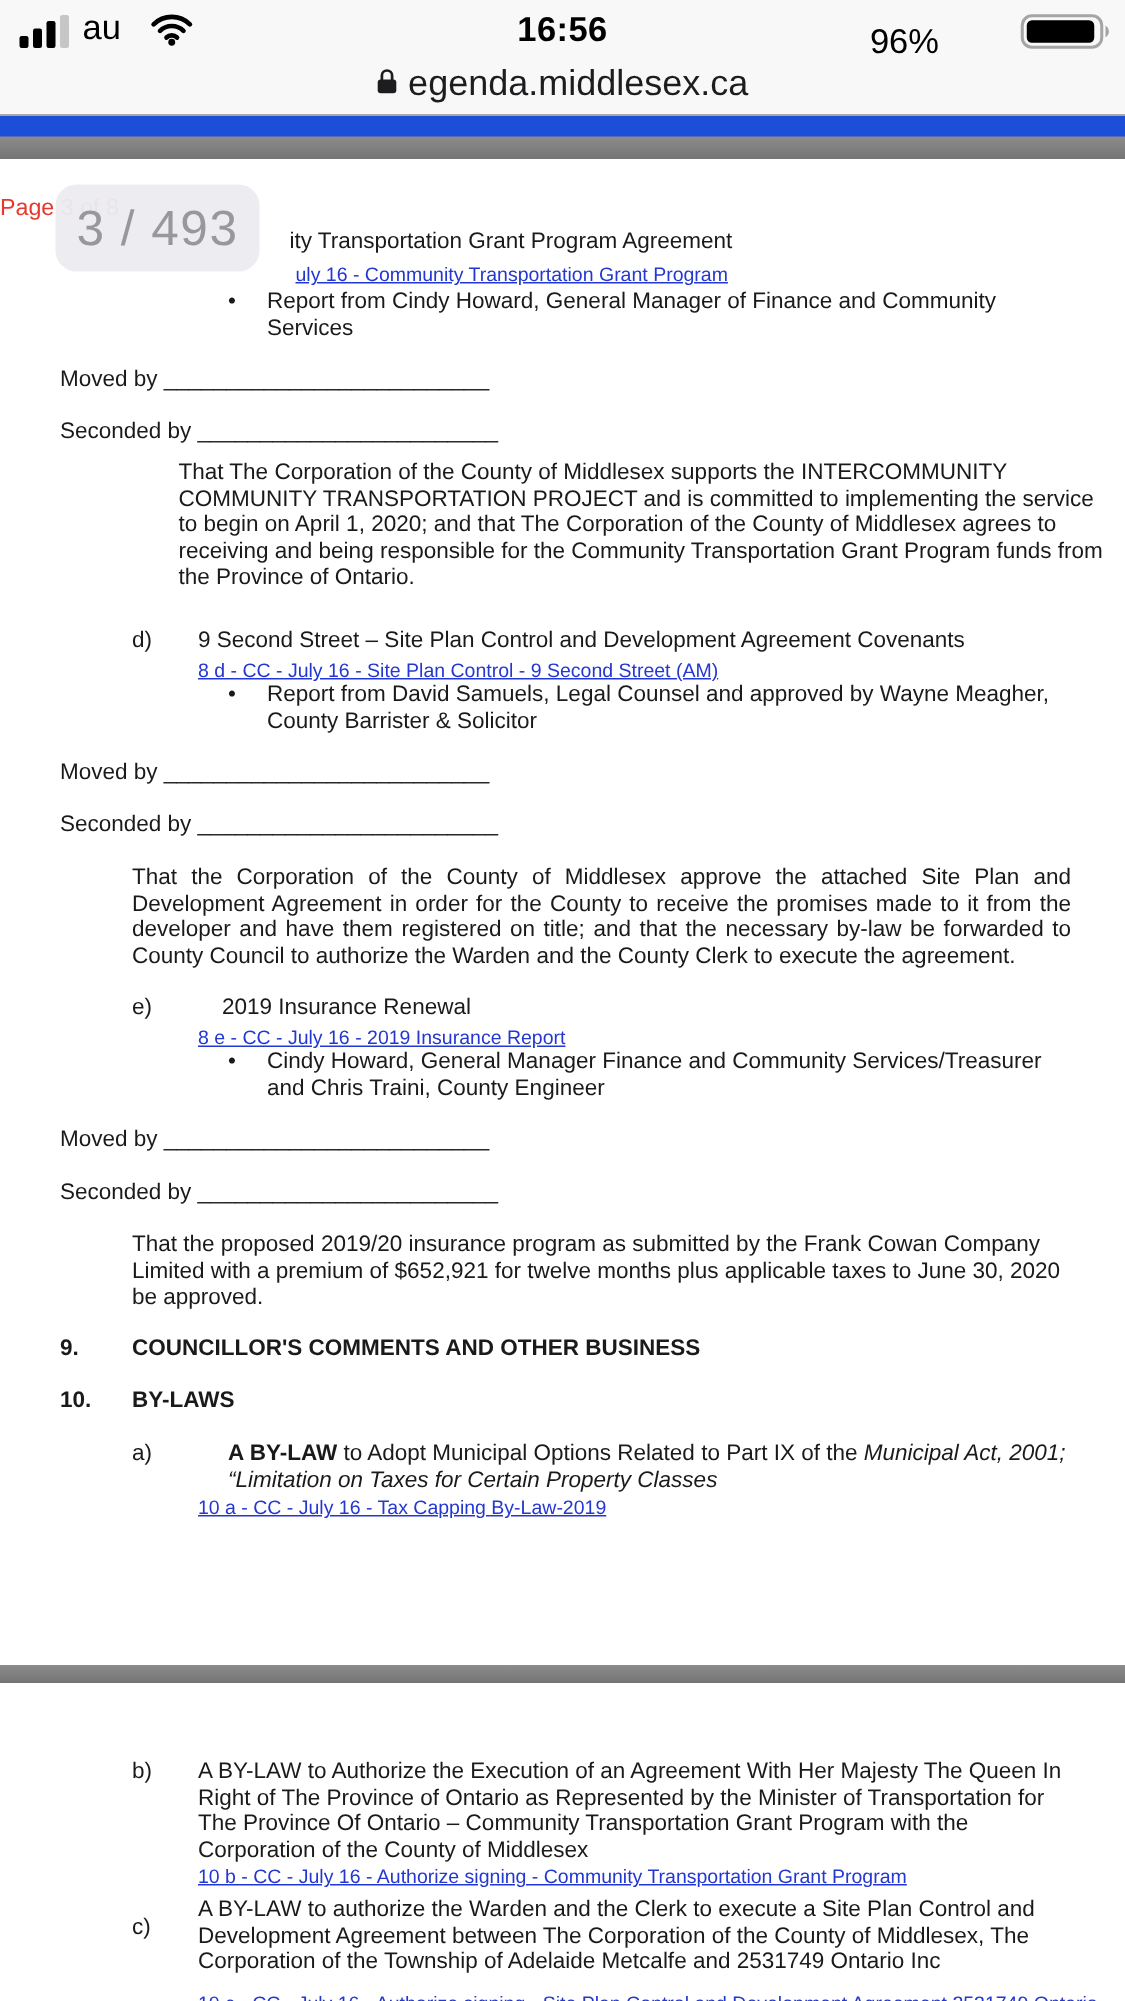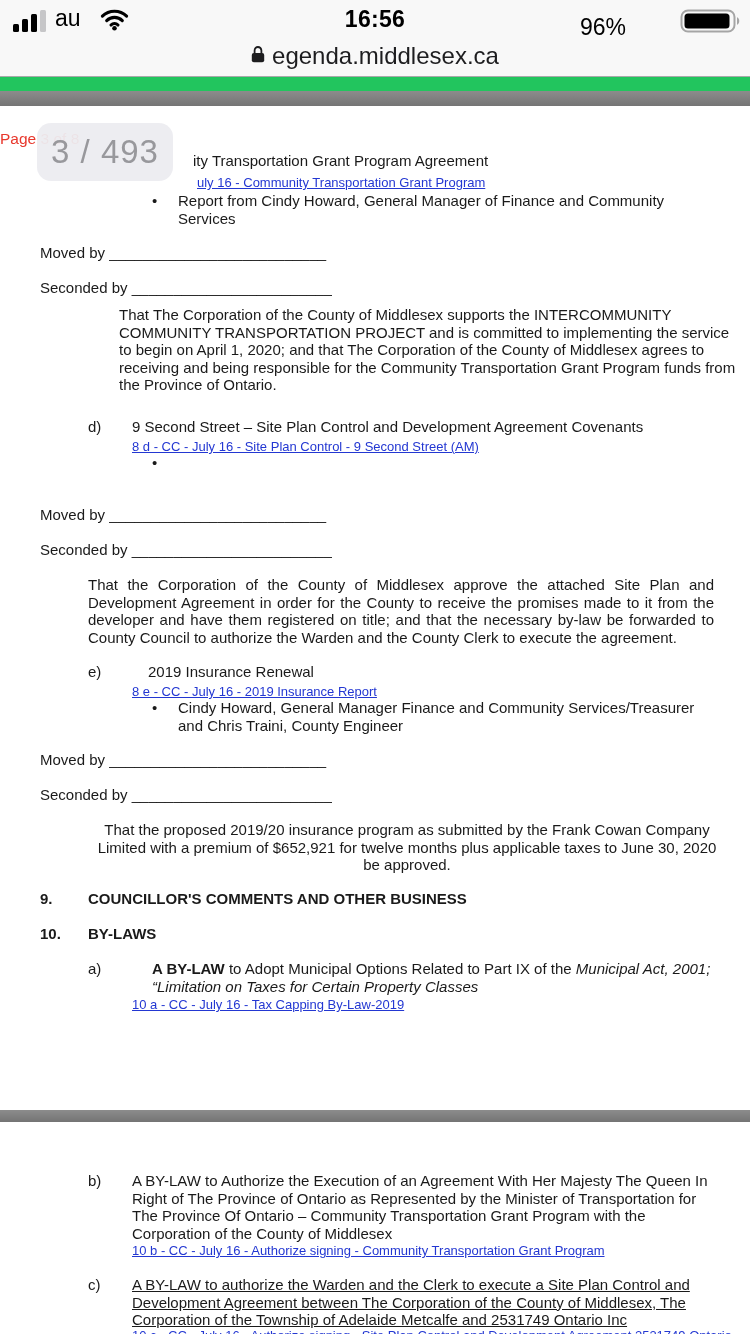--- a/index.html
+++ b/index.html
@@ -1,18 +1,18 @@
 <!DOCTYPE html>
 <html><head>
 <meta charset="utf-8">
 <style>
   * { margin:0; padding:0; box-sizing:border-box; }
   html,body { width:750px; height:1334px; background:#ffffff; overflow:hidden;
               font-family:"Liberation Sans", sans-serif; }
-  #viewport { position:absolute; top:0; left:0; width:750px; height:1334px; overflow:hidden; background:#22c55e; }
+  #viewport { position:absolute; top:0; left:0; width:750px; height:1334px; overflow:hidden; background:#1d4ed8; }
   .abs { position:absolute; }
 
   
   .chrome { position:absolute; top:0; left:0; width:750px; height:77px;
             background:#f8f8f8; border-bottom:1px solid #a9a9a9; }
   .sig { position:absolute; left:13px; top:10px; height:22px; display:flex; align-items:flex-end; gap:3px; }
   .sig span { display:block; width:6px; border-radius:1.5px; background:#000; }
   .sig .b1{height:8px;} .sig .b2{height:13px;} .sig .b3{height:18px;}
   .sig .b4{height:22px; background:#c6c6c8;}
   .carrier { position:absolute; left:55px; top:5px; font-size:23px; color:#000; }
@@ -109,37 +109,39 @@
     <div class="doc pre abs" style="left:88px; top:200px; width:638px;margin-left:31px;">That The Corporation of the County of Middlesex supports the INTERCOMMUNITY
 COMMUNITY TRANSPORTATION PROJECT and is committed to implementing the service
 to begin on April 1, 2020; and that The Corporation of the County of Middlesex agrees to
 receiving and being responsible for the Community Transportation Grant Program funds from
 the Province of Ontario.</div>
 
     <span class="doc abs" style="left:88px; top:312px;">d)</span>
     <div class="doc abs" style="left:132px; top:312px;">9 Second Street – Site Plan Control and Development Agreement Covenants</div>
     <a class="lnk abs" style="left:132px; top:333px;">8 d - CC - July 16 - Site Plan Control - 9 Second Street (AM)</a>
     <span class="bullet-glyph abs" style="left:152px; top:348px;">•</span>
+    <div class="doc pre abs" style="left:178px; top:348px; width:545px;">Report from David Samuels, Legal Counsel and approved by Wayne Meagher,
+County Barrister &amp; Solicitor</div>
 
     <div class="doc abs" style="left:40px; top:400px;">Moved by __________________________</div>
     <div class="doc abs" style="left:40px; top:435px;">Seconded by ________________________</div>
 
     <div class="doc just abs" style="left:88px; top:470px; width:626px;">That the Corporation of the County of Middlesex approve the attached Site Plan and Development Agreement in order for the County to receive the promises made to it from the developer and have them registered on title; and that the necessary by-law be forwarded to County Council to authorize the Warden and the County Clerk to execute the agreement.</div>
 
     <span class="doc abs" style="left:88px; top:557px;">e)</span>
     <div class="doc abs" style="left:148px; top:557px;">2019 Insurance Renewal</div>
     <a class="lnk abs" style="left:132px; top:578px;">8 e - CC - July 16 - 2019 Insurance Report</a>
     <span class="bullet-glyph abs" style="left:152px; top:593px;">•</span>
     <div class="doc pre abs" style="left:178px; top:593px; width:545px;">Cindy Howard, General Manager Finance and Community Services/Treasurer
 and Chris Traini, County Engineer</div>
 
     <div class="doc abs" style="left:40px; top:645px;">Moved by __________________________</div>
     <div class="doc abs" style="left:40px; top:680px;">Seconded by ________________________</div>
 
-    <div class="doc pre abs" style="left:88px; top:715px; width:638px;text-align:center;">That the proposed 2019/20 insurance program as submitted by the Frank Cowan Company
+    <div class="doc pre abs" style="left:88px; top:715px; width:638px;">That the proposed 2019/20 insurance program as submitted by the Frank Cowan Company
 Limited with a premium of $652,921 for twelve months plus applicable taxes to June 30, 2020
 be approved.</div>
 
     <span class="doc b abs" style="left:40px; top:784px;">9.</span>
     <div class="doc b abs" style="left:88px; top:784px;">COUNCILLOR'S COMMENTS AND OTHER BUSINESS</div>
     <span class="doc b abs" style="left:40px; top:819px;">10.</span>
     <div class="doc b abs" style="left:88px; top:819px;">BY-LAWS</div>
 
     <span class="doc abs" style="left:88px; top:854px;">a)</span>
     <div class="doc abs" style="left:132px; top:854px; width:610px;margin-left:20px;">
@@ -154,19 +156,19 @@
   <div id="page4" class="pdfpage">
 
     <span class="doc abs" style="left:88px; top:50px;">b)</span>
     <div class="doc pre abs" style="left:132px; top:50px; width:600px;">A BY-LAW to Authorize the Execution of an Agreement With Her Majesty The Queen In
 Right of The Province of Ontario as Represented by the Minister of Transportation for
 The Province Of Ontario – Community Transportation Grant Program with the
 Corporation of the County of Middlesex</div>
     <a class="lnk abs" style="left:132px; top:121px;">10 b - CC - July 16 - Authorize signing - Community Transportation Grant Program</a>
 
     <span class="doc abs" style="left:88px; top:154px;">c)</span>
-    <div class="doc pre abs" style="left:132px; top:154px; width:600px;text-decoration:underline;">A BY-LAW to authorize the Warden and the Clerk to execute a Site Plan Control and
+    <div class="doc pre abs" style="left:132px; top:142px; width:600px;">A BY-LAW to authorize the Warden and the Clerk to execute a Site Plan Control and
 Development Agreement between The Corporation of the County of Middlesex, The
 Corporation of the Township of Adelaide Metcalfe and 2531749 Ontario Inc</div>
     <a class="lnk abs" style="left:132px; top:206px;">10 c - CC - July 16 - Authorize signing - Site Plan Control and Development Agreement 2531749 Ontario</a>
   </div>
 
 </div>
 
 </body></html>

